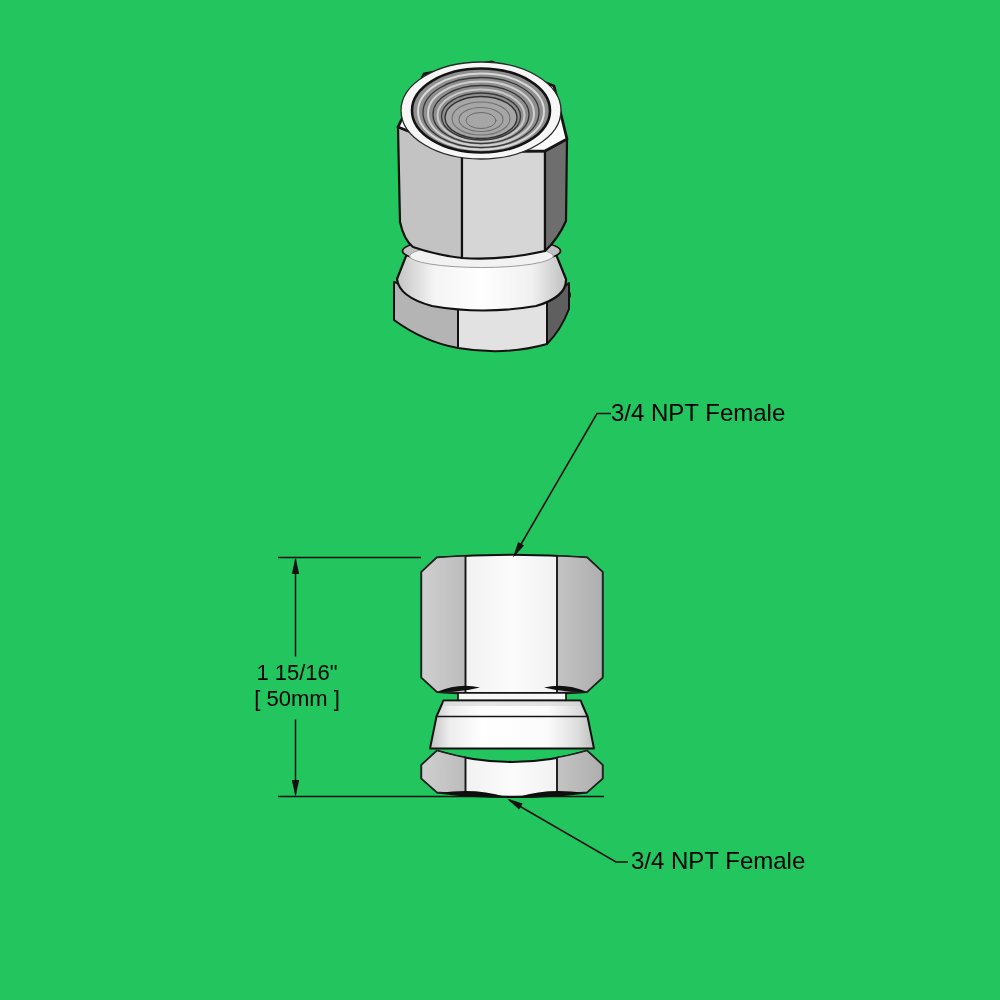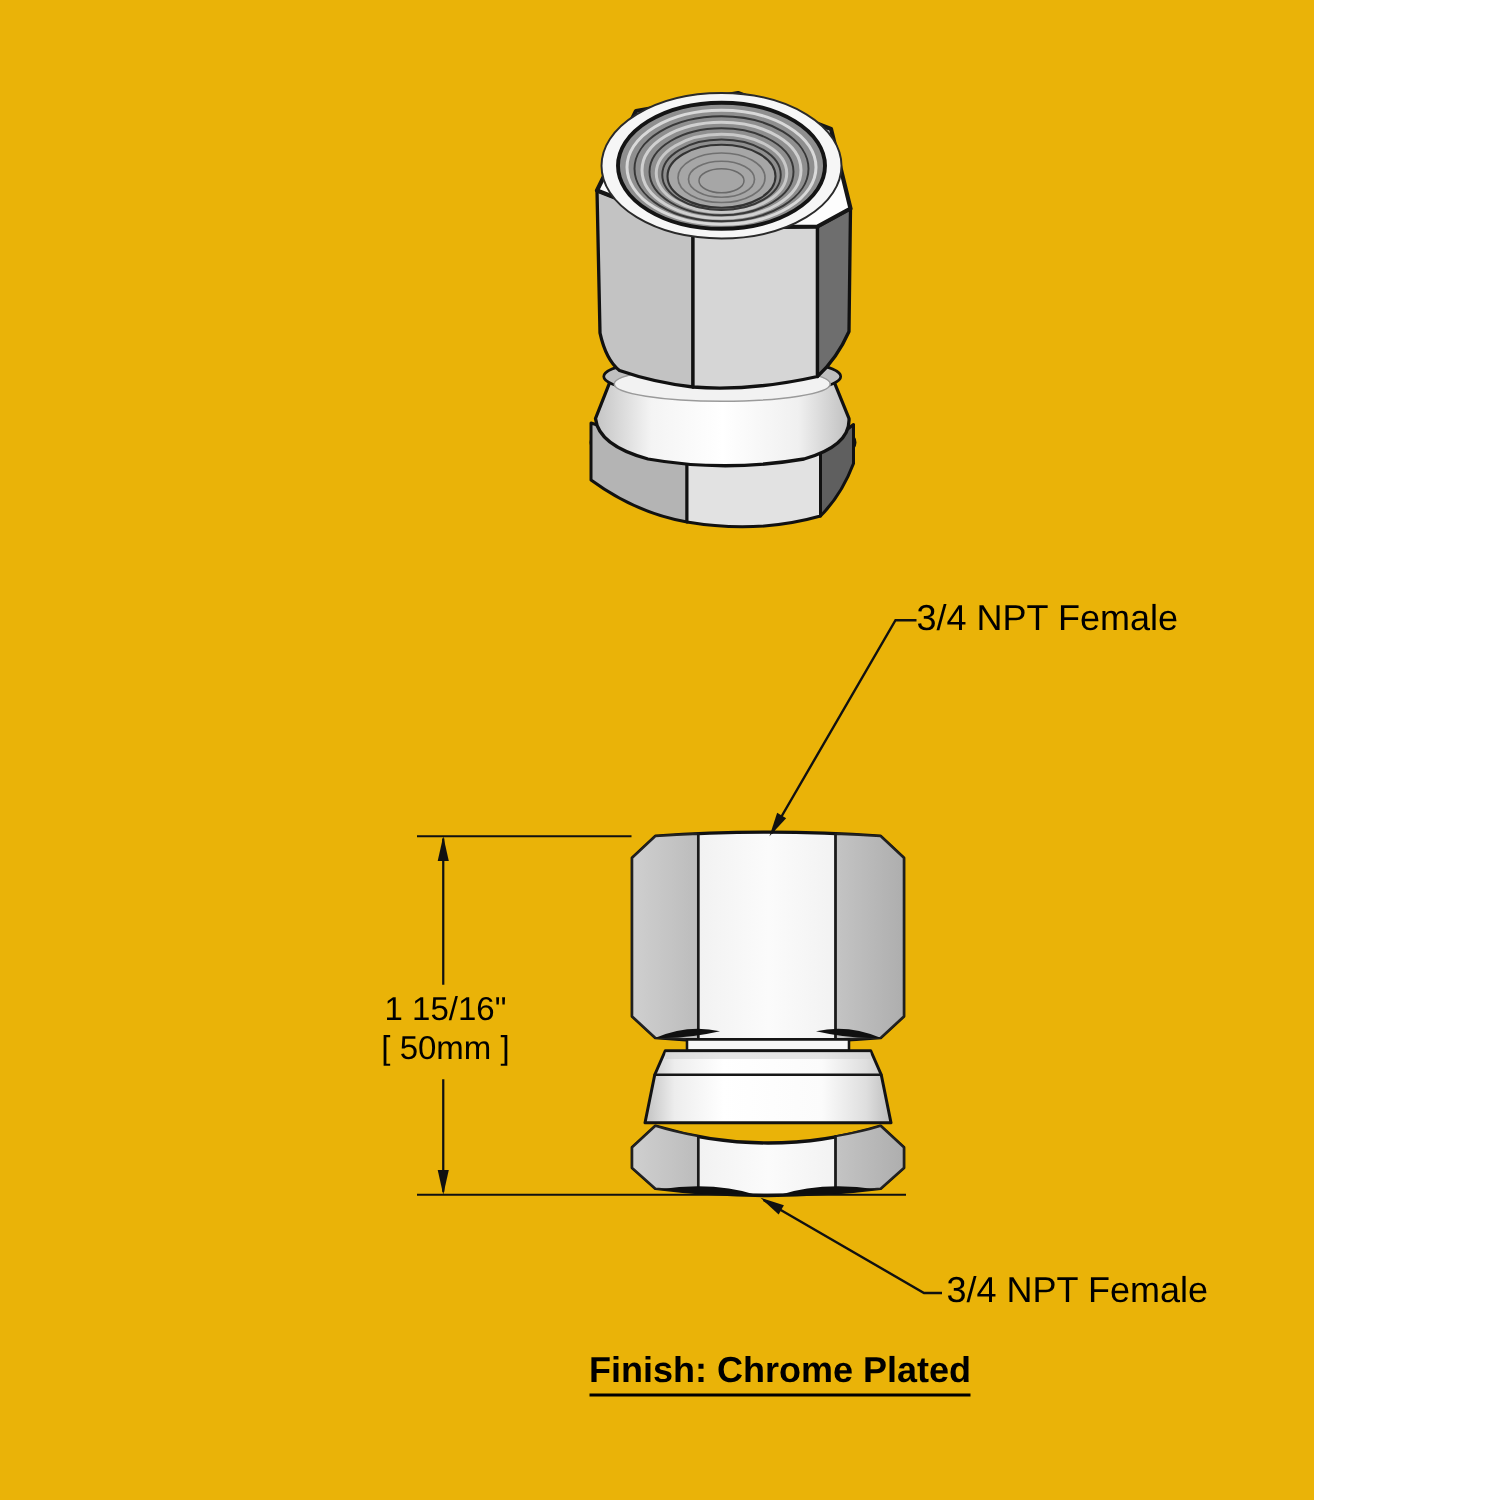--- a/index.html
+++ b/index.html
@@ -2,23 +2,23 @@
 <html><head>
 <meta charset="utf-8">
 <style>
   html, body {
     margin: 0;
     padding: 0;
     background: #ffffff;
   }
   #canvas {
     position: relative;
-    width: 876px;
+    width: 1000px;
     height: 1000px;
-    background: #eab308;
+    background: #22c55e;
     font-family: "Liberation Sans", sans-serif;
     color: #000000;
     overflow: hidden;
   }
   #drawing-svg {
     position: absolute;
     left: 0;
     top: 0;
     width: 1000px;
     height: 1000px;
@@ -180,17 +180,14 @@
 
   <div id="callout-top-label" class="callout-label">3/4 NPT Female</div>
 
   <div id="callout-bottom-label" class="callout-label">3/4 NPT Female</div>
 
   <div id="dimension-text">
     <span>1 15/16"</span>
     <span>[ 50mm ]</span>
   </div>
 
-  <div id="finish-note-wrap">
-    <span id="finish-note">Finish: Chrome Plated</span>
-  </div>
 
 </div>
 
 </body></html>

